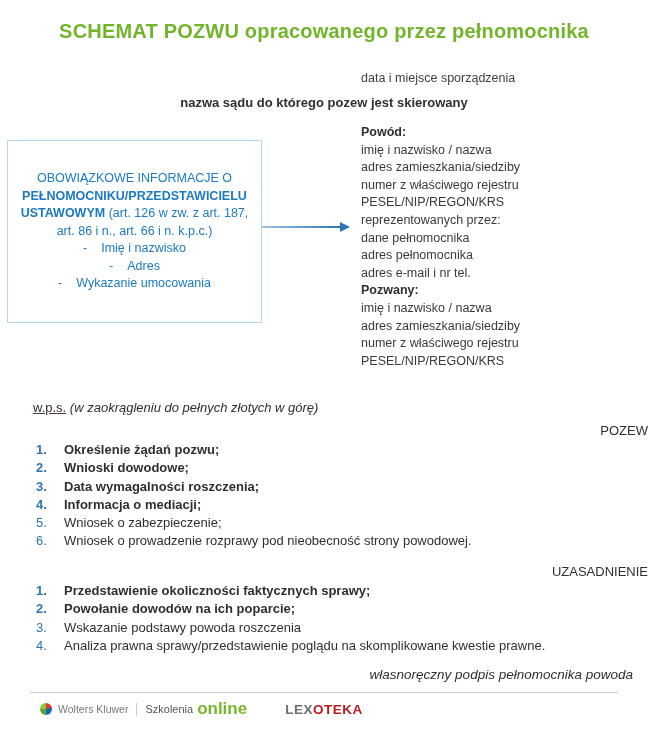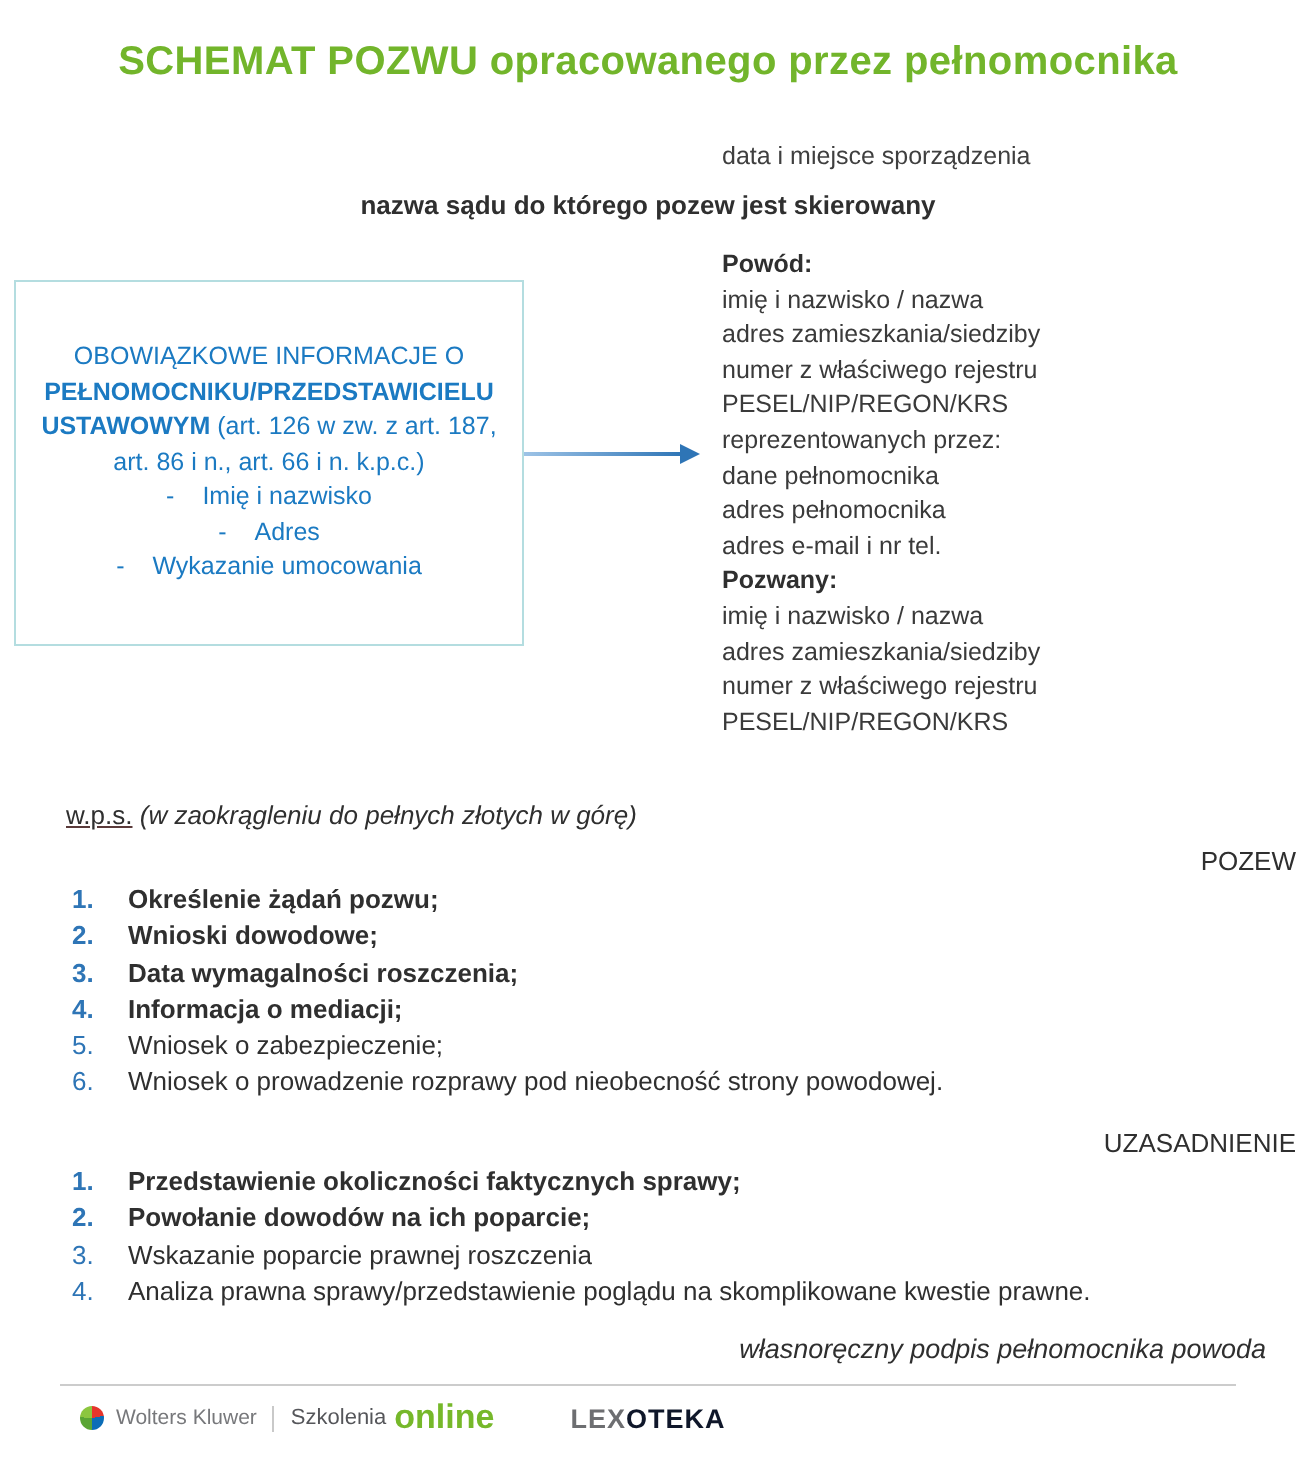--- a/index.html
+++ b/index.html
@@ -55,21 +55,21 @@
   .footer-left{position:absolute;top:701px;left:40px;display:flex;align-items:center;height:16px;}
   .wk-globe{width:12px;height:12px;border-radius:50%;margin-right:6px;
     background:conic-gradient(#e5352c 0 22%,#0b6db7 22% 50%,#5aa534 50% 76%,#8cc63f 76% 100%);}
   .wk-name{font-size:10.5px;color:#77787b;}
   .footer-sep{width:1px;height:13px;background:#c9c9c9;margin:0 8px;}
   .szkolenia{font-size:11px;color:#55565a;}
   .online{font-size:17px;font-weight:bold;color:#76b82a;margin-left:4px;}
   .lexoteka{position:absolute;top:702px;left:50%;transform:translateX(-50%);
     font-size:13.5px;font-weight:bold;letter-spacing:.5px;}
   .lex{color:#6d6e71;}
-  .oteka{color:#0f172a;}
+  .oteka{color:#b91c1c;}
 </style>
 </head>
 <body>
 
 <div class="page">
 
   <div class="title">SCHEMAT POZWU opracowanego przez pełnomocnika</div>
 
   <div class="date-place">data i miejsce sporządzenia</div>
 
@@ -136,21 +136,21 @@
     <div class="row b"><span class="num">4.</span><span class="txt">Informacja o mediacji;</span></div>
     <div class="row"><span class="num">5.</span><span class="txt">Wniosek o zabezpieczenie;</span></div>
     <div class="row"><span class="num">6.</span><span class="txt">Wniosek o prowadzenie rozprawy pod nieobecność strony powodowej.</span></div>
   </div>
 
   <div class="section-heading h-uzasadnienie">UZASADNIENIE</div>
 
   <div class="num-list list-uzasadnienie">
     <div class="row b"><span class="num">1.</span><span class="txt">Przedstawienie okoliczności faktycznych sprawy;</span></div>
     <div class="row b"><span class="num">2.</span><span class="txt">Powołanie dowodów na ich poparcie;</span></div>
-    <div class="row"><span class="num">3.</span><span class="txt">Wskazanie poparcie prawnej roszczenia</span></div>
+    <div class="row"><span class="num">3.</span><span class="txt">Wskazanie podstawy powoda roszczenia</span></div>
     <div class="row"><span class="num">4.</span><span class="txt">Analiza prawna sprawy/przedstawienie poglądu na skomplikowane kwestie prawne.</span></div>
   </div>
 
   <div class="signature">własnoręczny podpis pełnomocnika powoda</div>
 
   <div class="divider"></div>
 
   <div class="footer-left">
     <span class="wk-globe"></span>
     <span class="wk-name">Wolters Kluwer</span>

